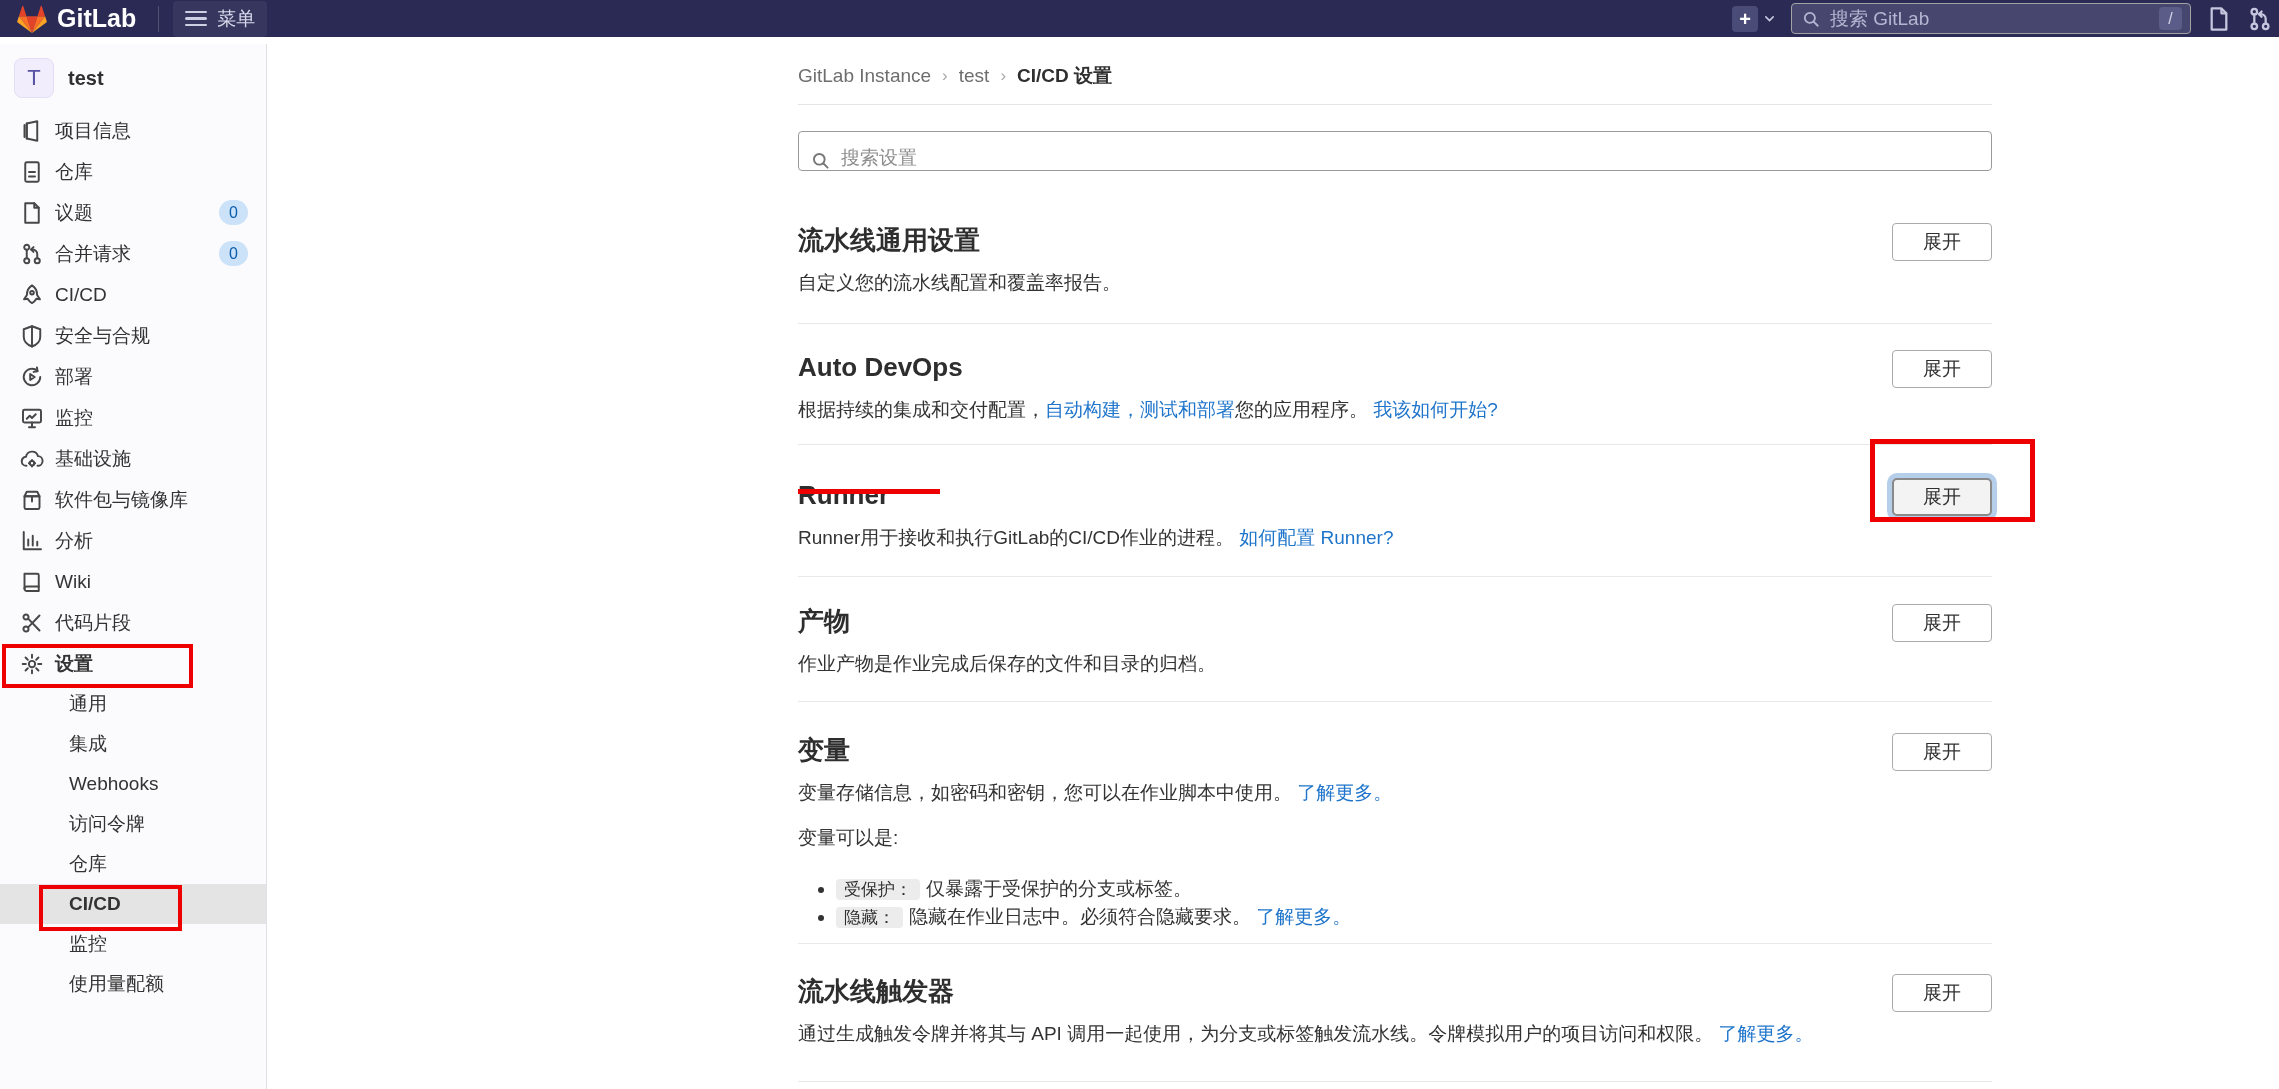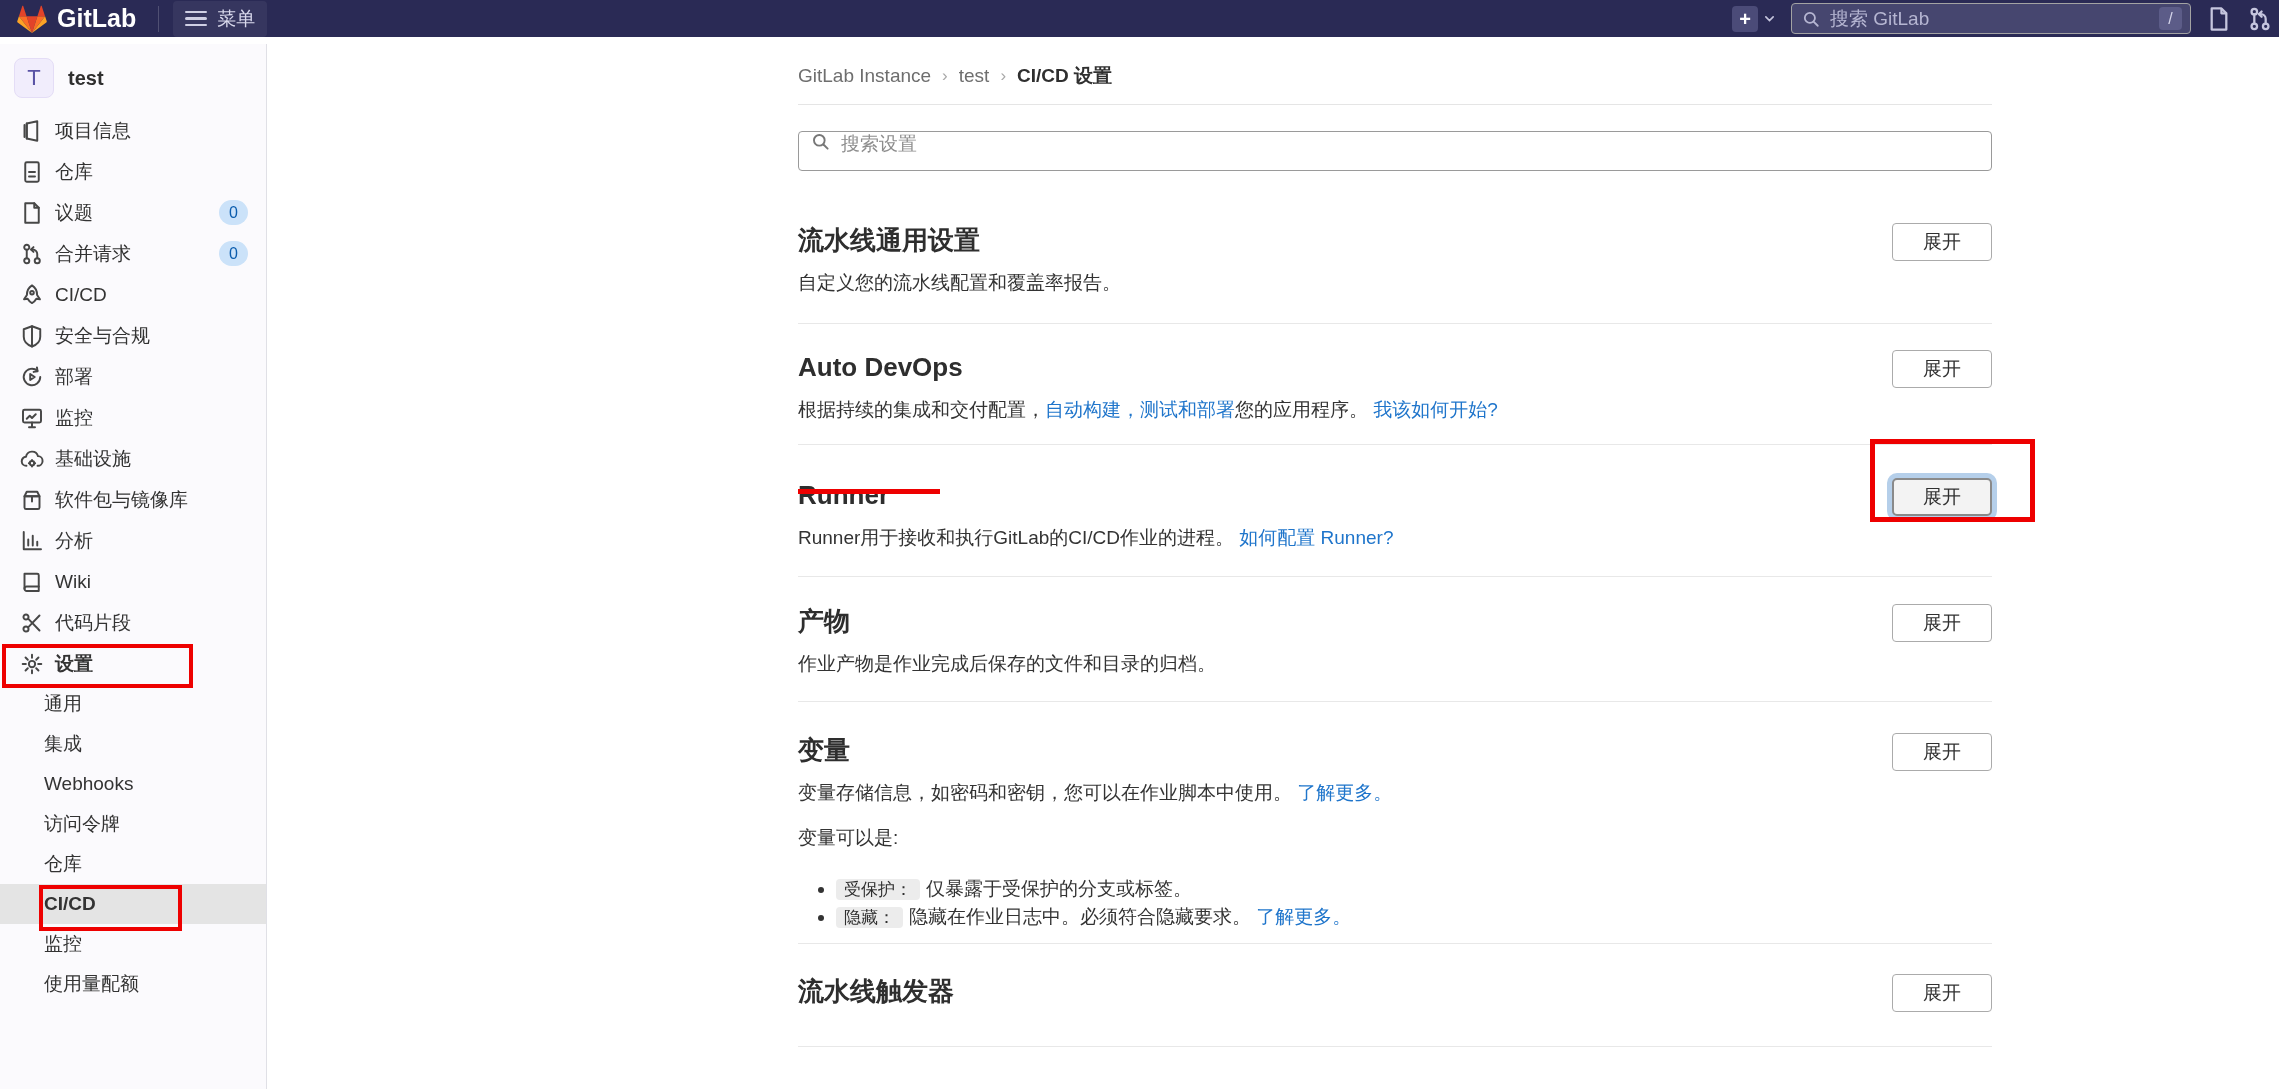--- a/index.html
+++ b/index.html
@@ -30,31 +30,31 @@
 
   
   .sidebar{position:absolute;top:44px;left:0;width:267px;height:1045px;background:#fbfafd;border-right:1px solid #e0e0e6;padding-top:10px;z-index:5;}
   .project-header{display:flex;align-items:center;gap:14px;padding:4px 14px 12px 14px;}
   .avatar{width:40px;height:40px;border-radius:8px;background:#f1edfc;border:1px solid #e4ddf6;color:#5a53a5;font-size:22px;display:flex;align-items:center;justify-content:center;flex:none;}
   .project-name{font-weight:bold;font-size:20px;color:#2f2f2f;}
   .nav-item{display:flex;align-items:center;height:41px;padding:0 18px 0 20px;gap:11px;font-size:19px;color:#333;cursor:pointer;}
   .nav-item .icon{width:24px;height:24px;color:#474747;flex:none;display:flex;align-items:center;justify-content:center;}
   .nav-item.bold{font-weight:bold;}
   .badge{margin-left:auto;background:var(--badge-bg);color:var(--badge-tx);min-width:29px;height:25px;border-radius:13px;display:flex;align-items:center;justify-content:center;font-size:16px;padding:0 9px;}
-  .subitem{height:40px;display:flex;align-items:center;padding-left:44px;font-size:19px;color:#333;cursor:pointer;}
+  .subitem{height:40px;display:flex;align-items:center;padding-left:69px;font-size:19px;color:#333;cursor:pointer;}
   .subitem.active{background:#e4e4e4;font-weight:bold;}
 
   
   .main{position:absolute;top:0;left:267px;width:2012px;height:1089px;background:#fff;}
   .container{width:1194px;margin-left:531px;padding-top:44px;}
   .breadcrumb{display:flex;align-items:center;gap:11px;padding:19px 0 15px;font-size:19px;color:#6e6e6e;border-bottom:1px solid #e5e5e5;}
   .breadcrumb .sep{color:#a8a8a8;font-size:17px;}
   .breadcrumb .crumb{cursor:pointer;}
   .breadcrumb .current{font-weight:bold;color:#2f2f2f;cursor:default;}
-  .settings-search{margin-top:26px;height:40px;border:1px solid #9a9a9a;border-radius:4px;display:flex;align-items:flex-start;padding:0 12px;gap:9px;color:#8a8a8a;background:#fff;}
+  .settings-search{margin-top:26px;height:40px;border:1px solid #9a9a9a;border-radius:4px;display:flex;align-items:flex-end;padding:0 12px;gap:9px;color:#8a8a8a;background:#fff;}
   .settings-search input{flex:1;border:none;outline:none;font-size:19px;color:#444;font-family:"Liberation Sans",sans-serif;}
   .settings-search input::placeholder{color:#8d8d8d;opacity:1;}
 
   .sections{margin-top:21px;}
   .section{border-bottom:1px solid #e8e8e8;}
   .section-head{display:flex;align-items:flex-start;justify-content:space-between;}
   .section-title{font-size:26px;font-weight:bold;color:#2e2e2e;line-height:34px;margin:0;}
   .expand-btn{width:100px;height:38px;border:1px solid #ababab;border-radius:4px;background:#fff;color:#303030;font-size:19px;font-family:"Liberation Sans",sans-serif;cursor:pointer;flex:none;}
   .expand-btn.focused{background:#f3f3f3;border:2px solid #8a8a8a;border-radius:5px;box-shadow:0 0 0 5px #b5cfea;}
   .section-desc{font-size:19px;line-height:27px;color:#333;margin:8px 0 0 0;}
@@ -356,20 +356,21 @@
           <ul>
             <li><span class="code-badge">受保护：</span><span class="li-parts"><span>仅暴露于受保护的分支或标签。</span></span></li>
             <li><span class="code-badge">隐藏：</span><span class="li-parts"><span>隐藏在作业日志中。必须符合隐藏要求。 </span><a>了解更多。</a></span></li>
           </ul>
         </section>
         <section class="section sec-pipeline-triggers">
           <div class="section-head">
             <h4 class="section-title">流水线触发器</h4>
             <button class="expand-btn">展开</button>
           </div>
+          <p class="section-desc"><span>通过生成触发令牌并将其与 API 调用一起使用，为分支或标签触发流水线。令牌模拟用户的项目访问和权限。 </span><a>了解更多。</a></p>
         </section>
       </div>
   </div>
 </main>
 
 <div class="annot box" id="annot-settings"></div>
 <div class="annot box" id="annot-cicd"></div>
 <div class="annot box" id="annot-runner"></div>
 <div class="annot" id="annot-underline"></div>
 

